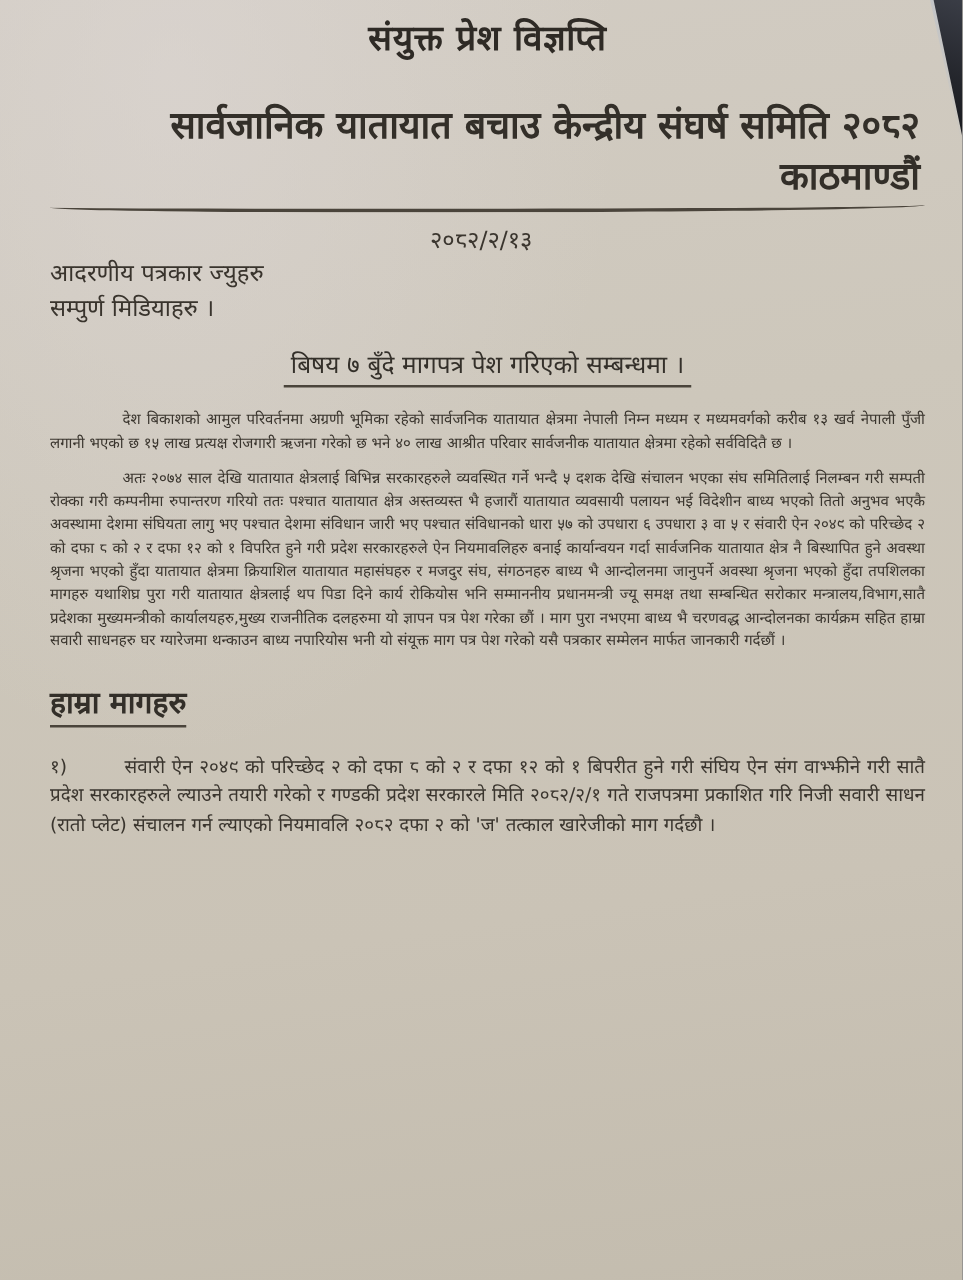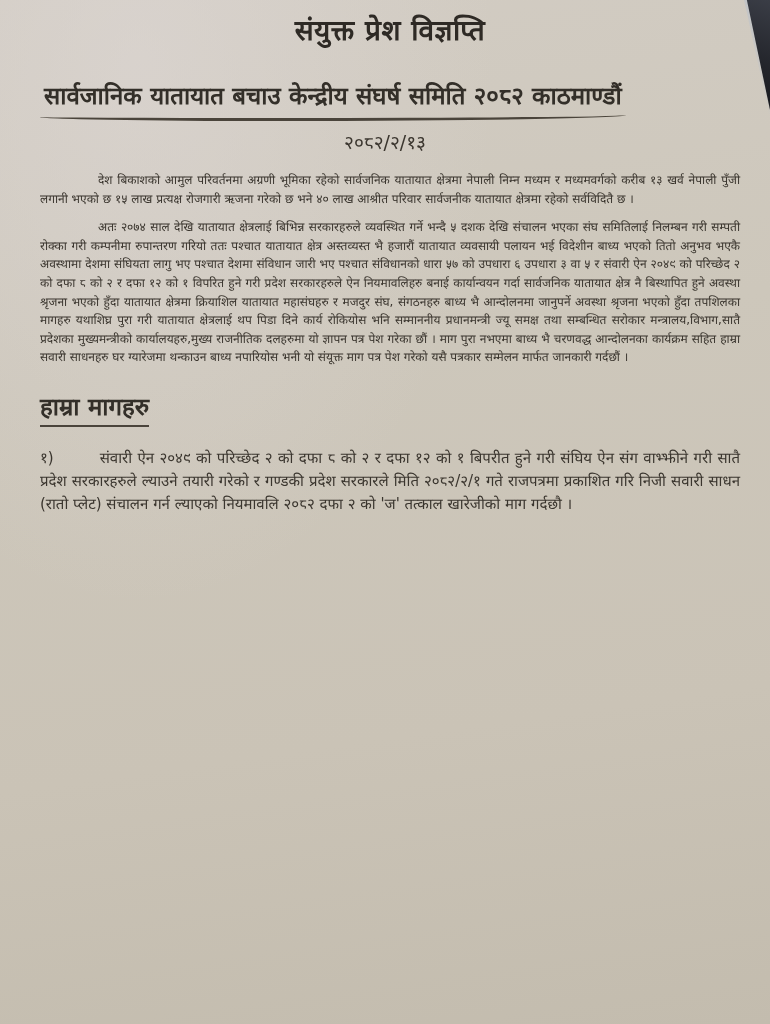--- a/index.html
+++ b/index.html
@@ -42,22 +42,22 @@
   .title {
     margin: 0;
     text-align: center;
     font-size: 28px;
     font-weight: 600;
     letter-spacing: 0.5px;
     color: #2e2a25;
   }
   .org-heading {
     margin: 30px 0 0 0;
-    text-align: left;
-    font-size: 24px;
+    text-align: right;
+    font-size: 30px;
     font-weight: 600;
     color: #332f29;
   }
   .org-heading .underlined {
     display: inline-block;
     padding: 0 4px 7px 4px;
     border-bottom: 3px solid #4a443b;
     border-radius: 0 0 60% 40% / 0 0 6px 4px;
   }
   .date-line {
@@ -131,22 +131,27 @@
 
     <h1 class="title">संयुक्त प्रेश विज्ञप्ति</h1>
 
     <div class="org-heading">
       <span class="underlined">सार्वजानिक यातायात बचाउ केन्द्रीय संघर्ष समिति २०८२ काठमाण्डौं</span>
     </div>
 
     <div class="date-line">२०८२/२/१३</div>
 
     <div class="addressee">
+      <div>आदरणीय पत्रकार ज्युहरु</div>
+      <div>सम्पुर्ण मिडियाहरु ।</div>
     </div>
 
+    <div class="subject-line">
+      <span class="underlined">बिषय  ७ बुँदे मागपत्र पेश गरिएको सम्बन्धमा ।</span>
+    </div>
 
     <p class="body-para">देश बिकाशको आमुल परिवर्तनमा अग्रणी भूमिका रहेको सार्वजनिक यातायात क्षेत्रमा नेपाली निम्न मध्यम र मध्यमवर्गको करीब १३ खर्व नेपाली पुँजी लगानी भएको छ  १५ लाख प्रत्यक्ष रोजगारी ऋजना गरेको छ भने ४० लाख आश्रीत परिवार सार्वजनीक यातायात क्षेत्रमा रहेको सर्वविदितै छ ।</p>
 
     <p class="body-para second">अतः २०७४ साल देखि यातायात क्षेत्रलाई बिभिन्न सरकारहरुले व्यवस्थित गर्ने भन्दै ५ दशक देखि संचालन भएका संघ समितिलाई निलम्बन गरी सम्पती रोक्का गरी कम्पनीमा रुपान्तरण गरियो ततः पश्चात यातायात क्षेत्र अस्तव्यस्त भै हजारौं यातायात व्यवसायी पलायन भई विदेशीन बाध्य भएको तितो अनुभव भएकै अवस्थामा देशमा संघियता लागु भए पश्चात देशमा संविधान जारी भए पश्चात संविधानको धारा ५७ को उपधारा ६ उपधारा ३ वा ५ र संवारी  ऐन २०४९ को परिच्छेद २ को दफा ८ को २ र  दफा १२ को १ विपरित हुने गरी प्रदेश सरकारहरुले ऐन नियमावलिहरु बनाई कार्यान्वयन गर्दा सार्वजनिक यातायात क्षेत्र नै बिस्थापित हुने अवस्था श्रृजना भएको हुँदा यातायात क्षेत्रमा क्रियाशिल यातायात महासंघहरु र मजदुर संघ, संगठनहरु बाध्य भै आन्दोलनमा जानुपर्ने अवस्था श्रृजना भएको हुँदा तपशिलका मागहरु यथाशिघ्र पुरा गरी यातायात क्षेत्रलाई थप पिडा दिने कार्य रोकियोस भनि सम्माननीय प्रधानमन्त्री ज्यू समक्ष तथा सम्बन्धित सरोकार मन्त्रालय,विभाग,सातै प्रदेशका मुख्यमन्त्रीको कार्यालयहरु,मुख्य राजनीतिक दलहरुमा यो ज्ञापन पत्र पेश गरेका छौं । माग पुरा नभएमा बाध्य भै चरणवद्ध आन्दोलनका कार्यक्रम सहित हाम्रा सवारी साधनहरु घर ग्यारेजमा थन्काउन बाध्य नपारियोस भनी यो संयूक्त माग पत्र पेश गरेको यसै पत्रकार सम्मेलन मार्फत जानकारी गर्दछौं ।</p>
 
     <div class="demands-heading">
       <span class="underlined">हाम्रा मागहरु</span>
     </div>
 
     <p class="demand">

